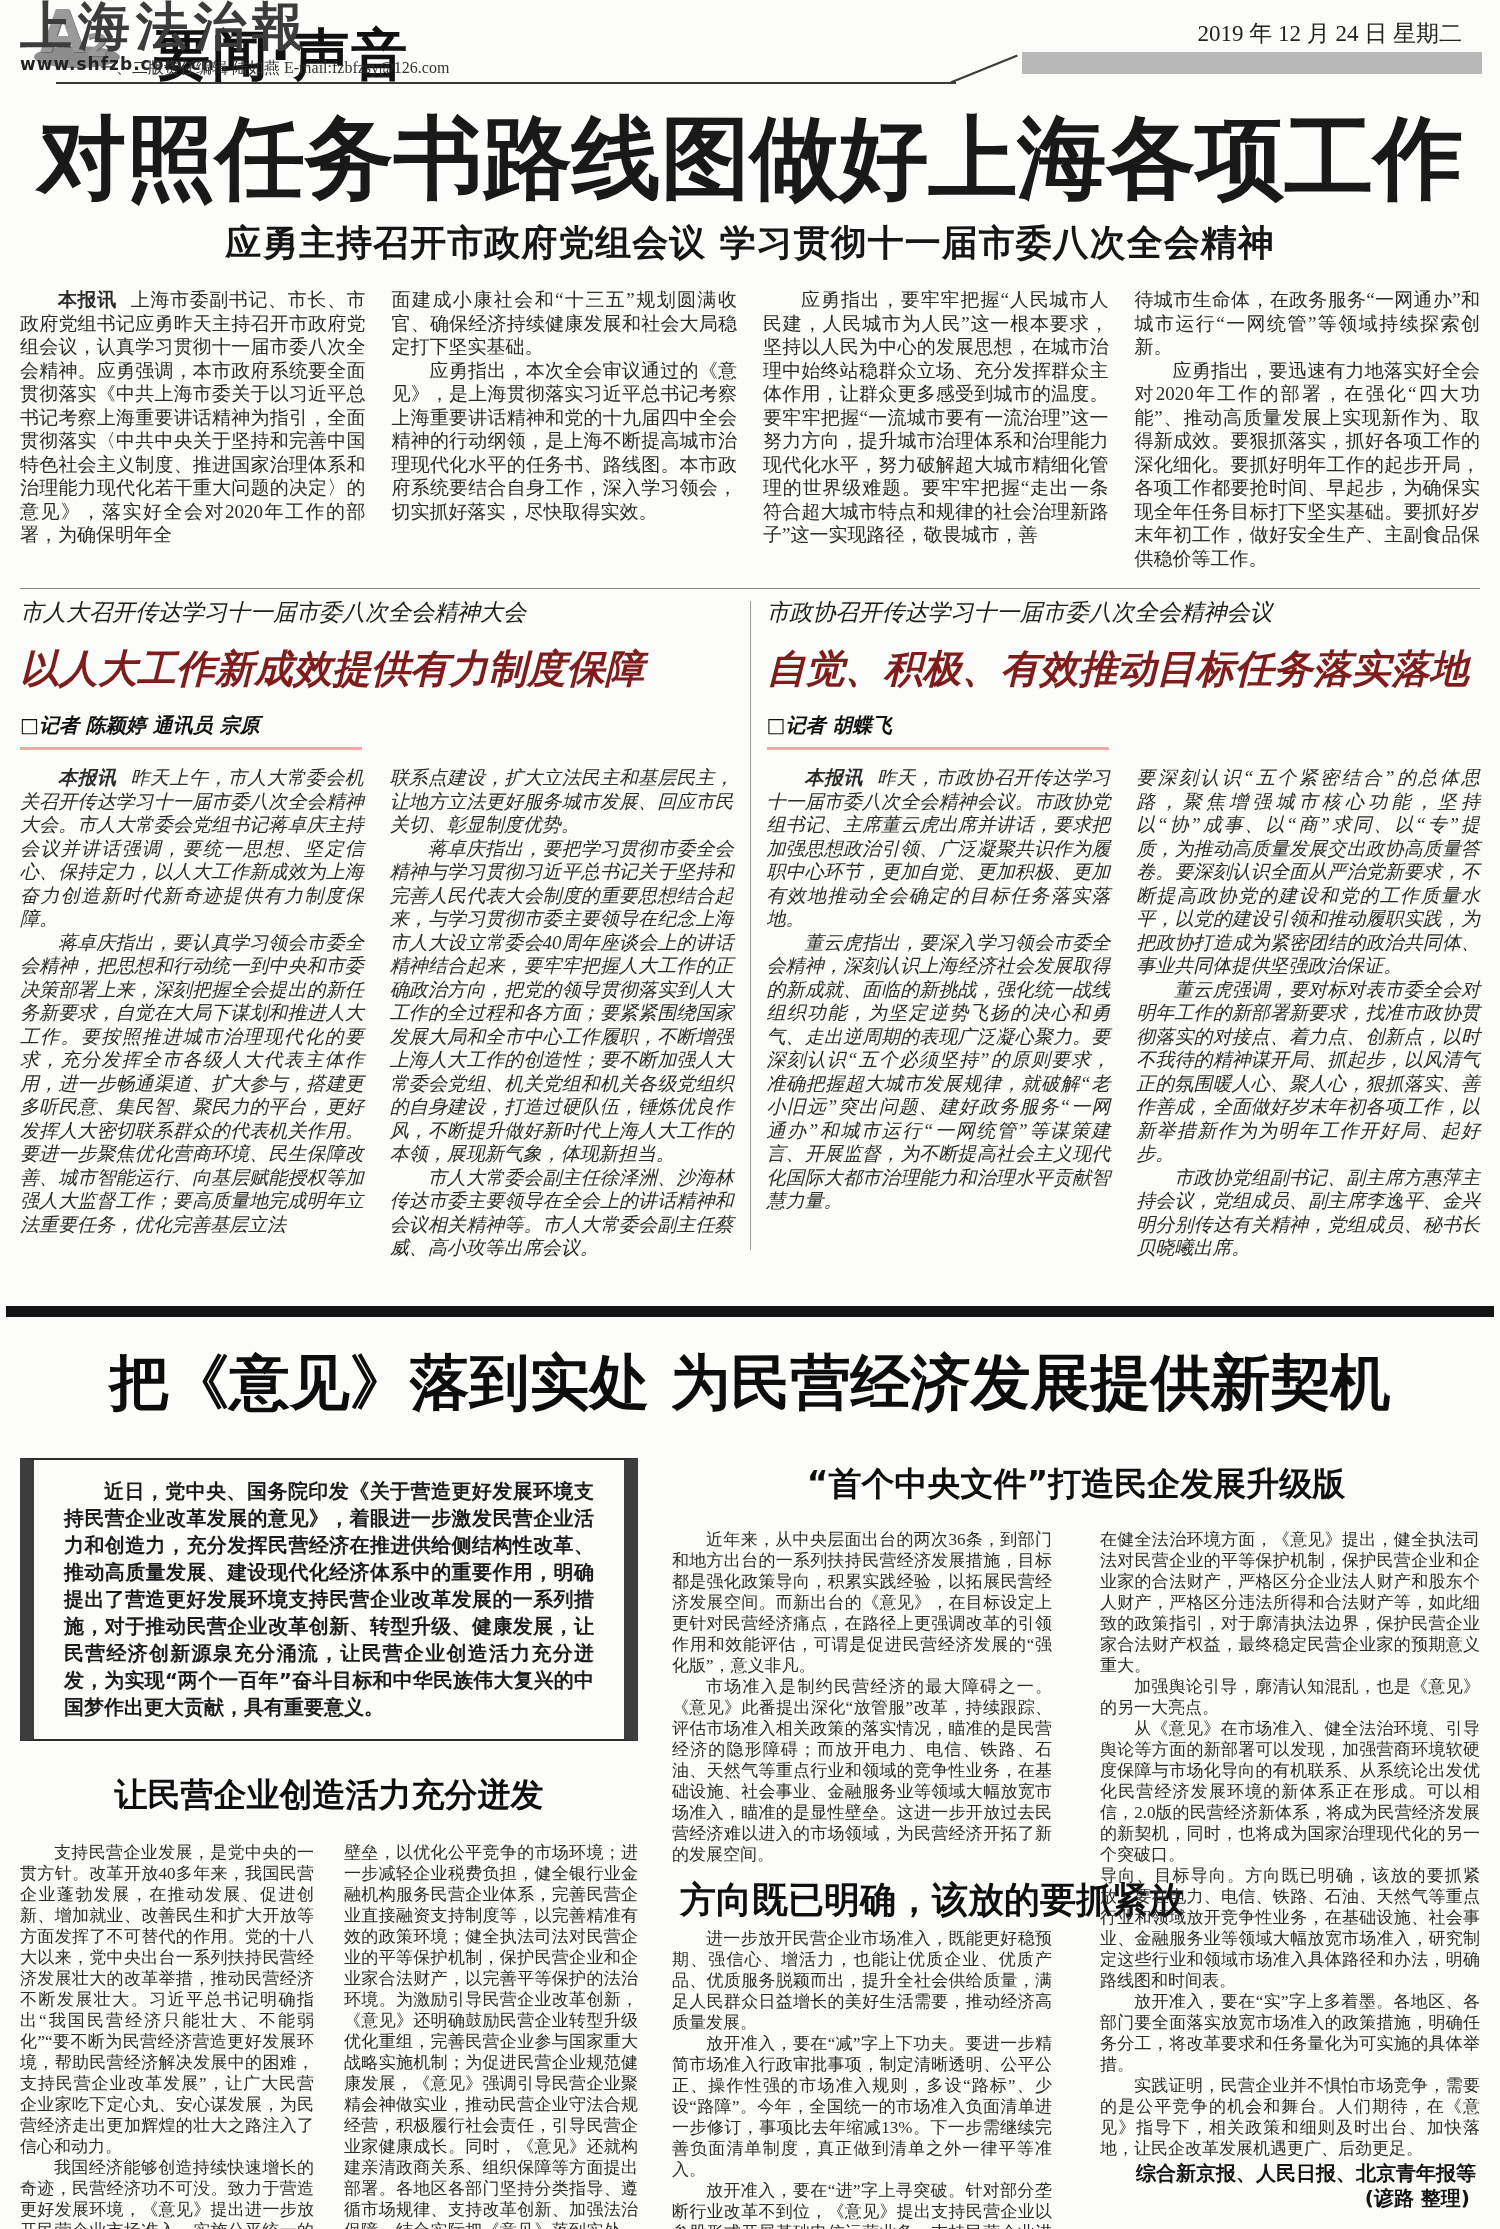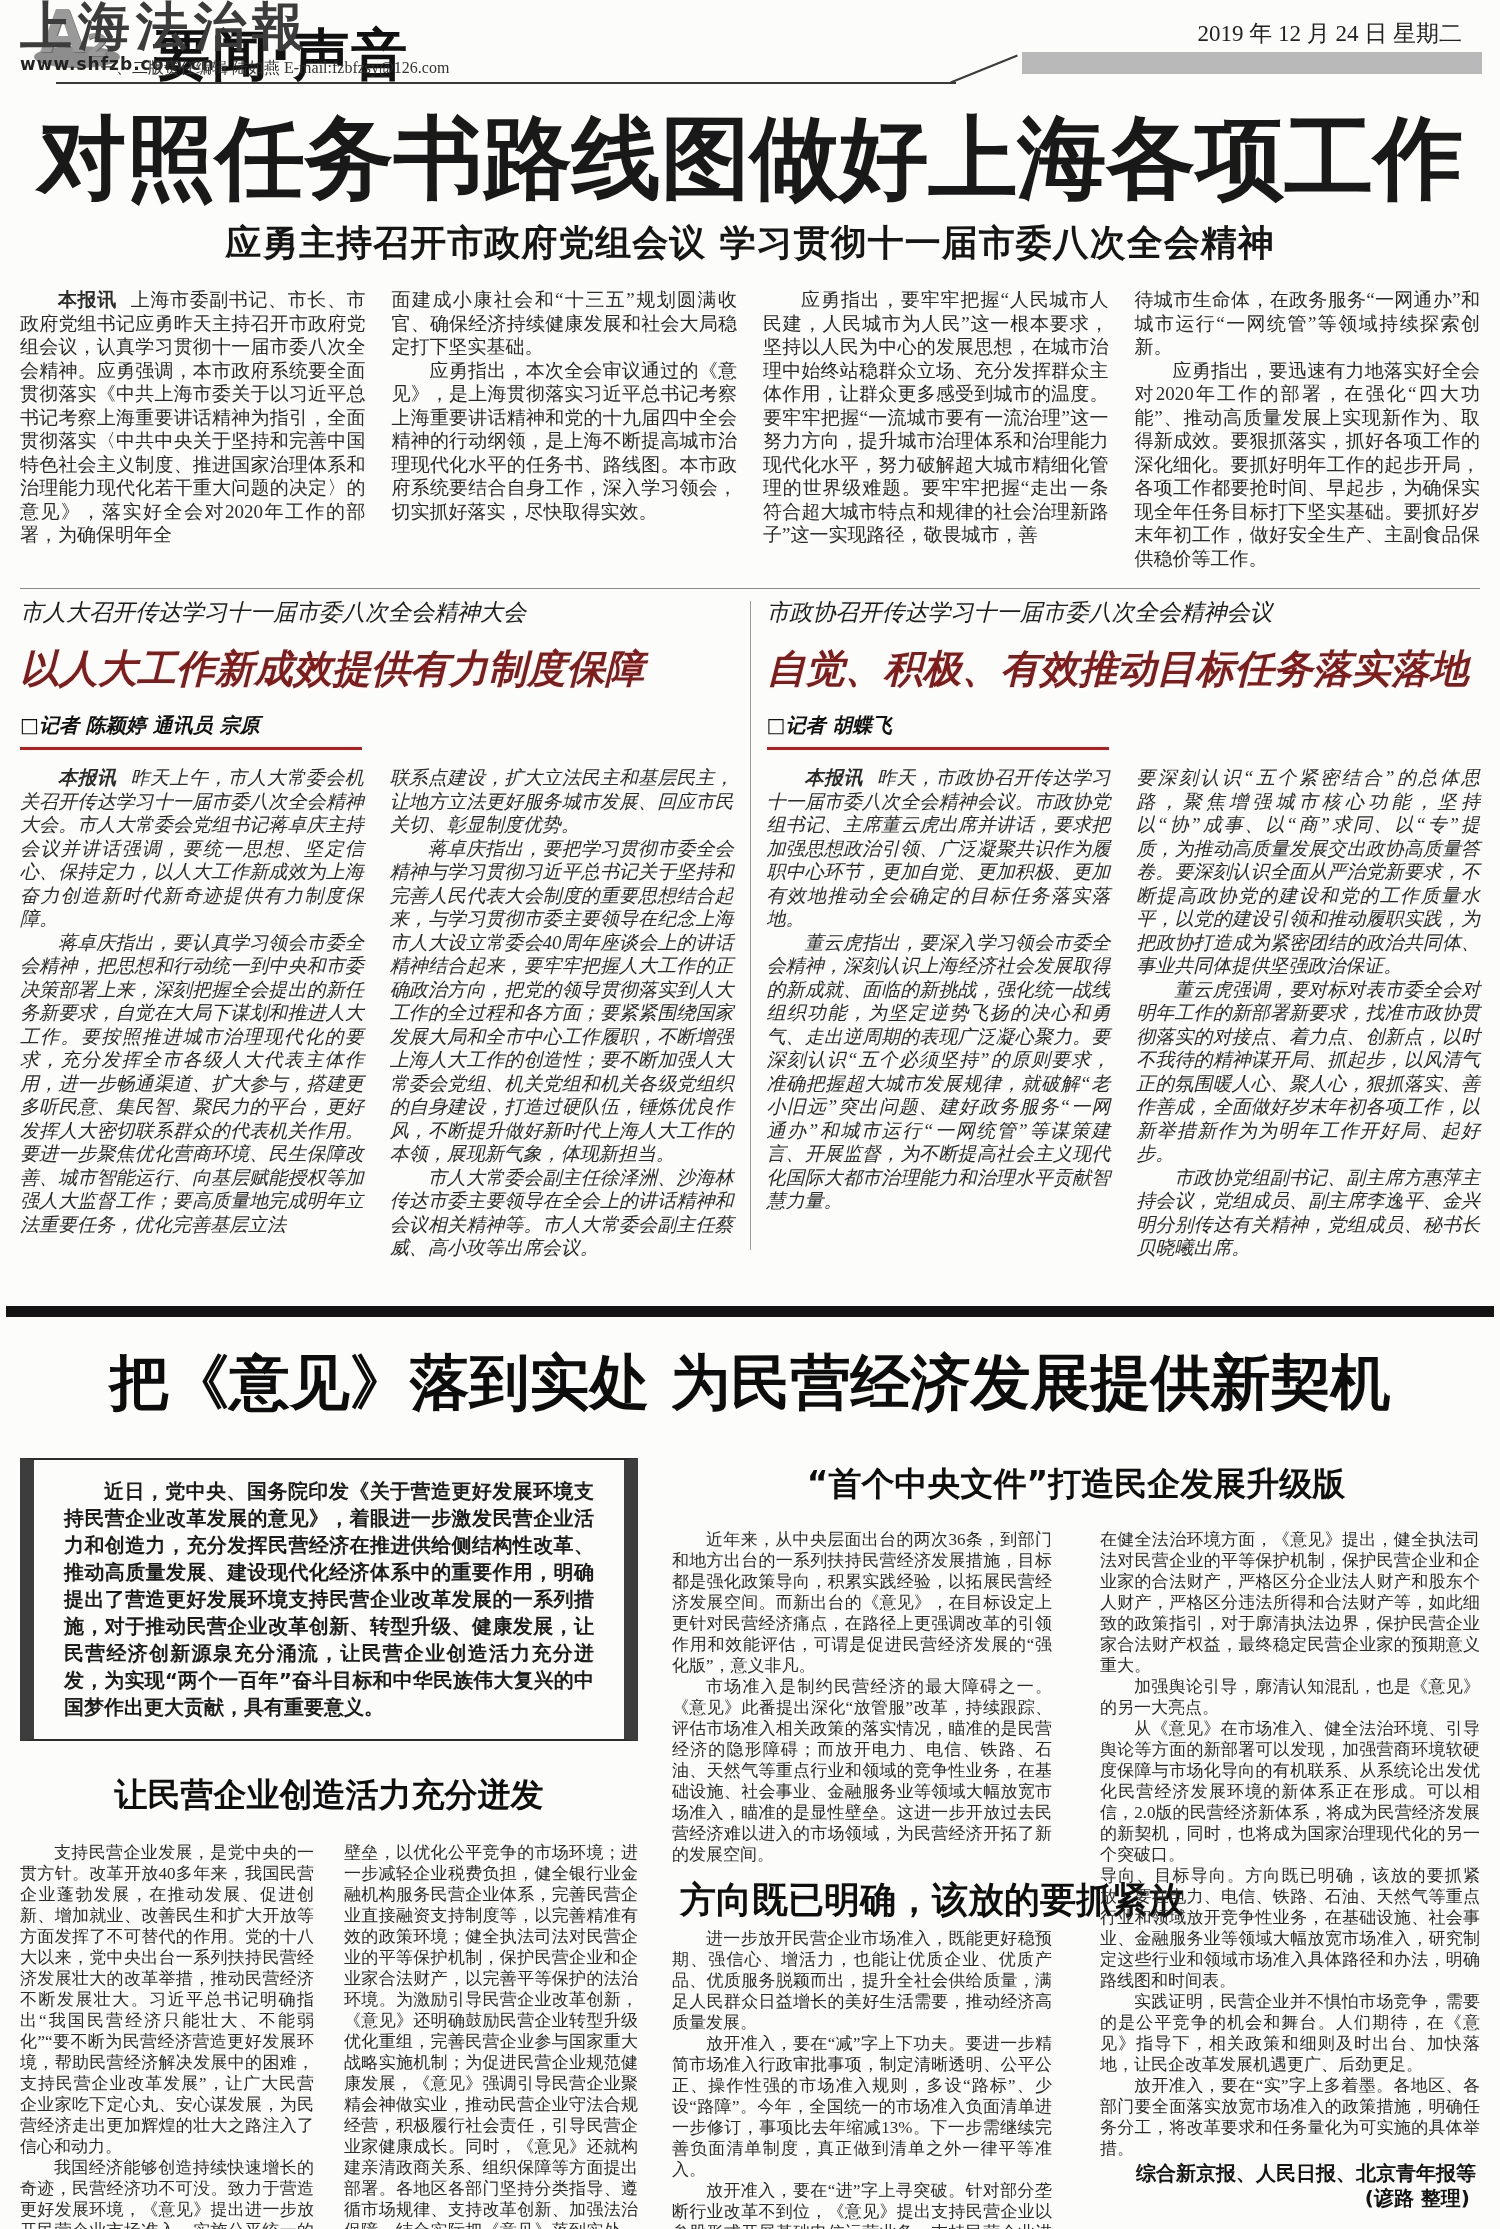--- a/index.html
+++ b/index.html
@@ -38,21 +38,21 @@
   .ind{text-indent:2em;}
   .dateline{font-family:"DejaVu Sans","Liberation Sans",sans-serif;font-weight:bold;margin-right:14px;}
   .thin-rule{border:none;border-top:1px solid #8a8a8a;margin:18px 0 8px;}
   
   .subrow{display:flex;margin-top:4px;}
   .subart{flex:1;min-width:0;font-style:italic;}
   .vrule{width:1px;background:#9a9a9a;margin:4px 16px 10px;}
   .kicker{font-size:23px;color:#1d1d1d;font-family:"DejaVu Sans","Liberation Sans",sans-serif;}
   .subart h3.title{margin:14px 0 0;font-size:39px;font-weight:900;color:#7f1d1d;
            font-family:"DejaVu Sans","Liberation Sans",sans-serif;white-space:nowrap;}
-  .byline{margin-top:16px;padding-bottom:8px;border-bottom:3px solid #b91c1c;width:48%;
+  .byline{margin-top:16px;padding-bottom:8px;border-bottom:3px solid #fca5a5;width:48%;
            font-size:20px;font-weight:bold;font-family:"DejaVu Sans","Liberation Sans",sans-serif;color:#111;}
   .cols2{display:flex;gap:26px;margin-top:16px;}
   .cols2 .col{flex:1;font-size:19px;line-height:23.5px;min-width:0;}
   
   .black-bar{margin:46px -14px 0;height:11px;background:#141414;}
   .feat-head{margin:26px 0 0;text-align:center;font-size:60px;font-weight:900;color:#0d0d0d;
            font-family:"DejaVu Sans","Liberation Sans",sans-serif;white-space:nowrap;}
   .feat-row{display:flex;margin-top:34px;}
   .feat-left{width:618px;flex:none;}
   .feat-right{flex:1;margin-left:34px;min-width:0;}
@@ -192,22 +192,22 @@
                 <p class="frag ind">放开准入，要在“减”字上下功夫。要进一步精简市场准入行政审批事项，制定清晰透明、公平公正、操作性强的市场准入规则，多设“路标”、少设“路障”。今年，全国统一的市场准入负面清单进一步修订，事项比去年缩减13%。下一步需继续完善负面清单制度，真正做到清单之外一律平等准入。</p>
                 <p class="frag ind">放开准入，要在“进”字上寻突破。针对部分垄断行业改革不到位，《意见》提出支持民营企业以参股形式开展基础电信运营业务，支持民营企业进入油气勘探开发、炼化和销售领域等，凸显问题</p>
               </div>
           </div>
           <div class="col">
             <div>
                 <p class="frag">在健全法治环境方面，《意见》提出，健全执法司法对民营企业的平等保护机制，保护民营企业和企业家的合法财产，严格区分企业法人财产和股东个人财产，严格区分违法所得和合法财产等，如此细致的政策指引，对于廓清执法边界，保护民营企业家合法财产权益，最终稳定民营企业家的预期意义重大。</p>
                 <p class="frag ind">加强舆论引导，廓清认知混乱，也是《意见》的另一大亮点。</p>
                 <p class="frag ind">从《意见》在市场准入、健全法治环境、引导舆论等方面的新部署可以发现，加强营商环境软硬度保障与市场化导向的有机联系、从系统论出发优化民营经济发展环境的新体系正在形成。可以相信，2.0版的民营经济新体系，将成为民营经济发展的新契机，同时，也将成为国家治理现代化的另一个突破口。</p>
                 <p class="frag">导向、目标导向。方向既已明确，该放的要抓紧放。要在电力、电信、铁路、石油、天然气等重点行业和领域放开竞争性业务，在基础设施、社会事业、金融服务业等领域大幅放宽市场准入，研究制定这些行业和领域市场准入具体路径和办法，明确路线图和时间表。</p>
+                <p class="frag ind">放开准入，要在“实”字上多着墨。各地区、各部门要全面落实放宽市场准入的政策措施，明确任务分工，将改革要求和任务量化为可实施的具体举措。</p>
                 <p class="frag ind">实践证明，民营企业并不惧怕市场竞争，需要的是公平竞争的机会和舞台。人们期待，在《意见》指导下，相关政策和细则及时出台、加快落地，让民企改革发展机遇更广、后劲更足。</p>
-                <p class="frag ind">放开准入，要在“实”字上多着墨。各地区、各部门要全面落实放宽市场准入的政策措施，明确任务分工，将改革要求和任务量化为可实施的具体举措。</p>
               </div>
             <p class="credit">综合新京报、人民日报、北京青年报等</p>
             <p class="credit paren">(谚路  整理)</p>
           </div>
         </div>
       </div>
     </div>
   </section>
 
 </div>

